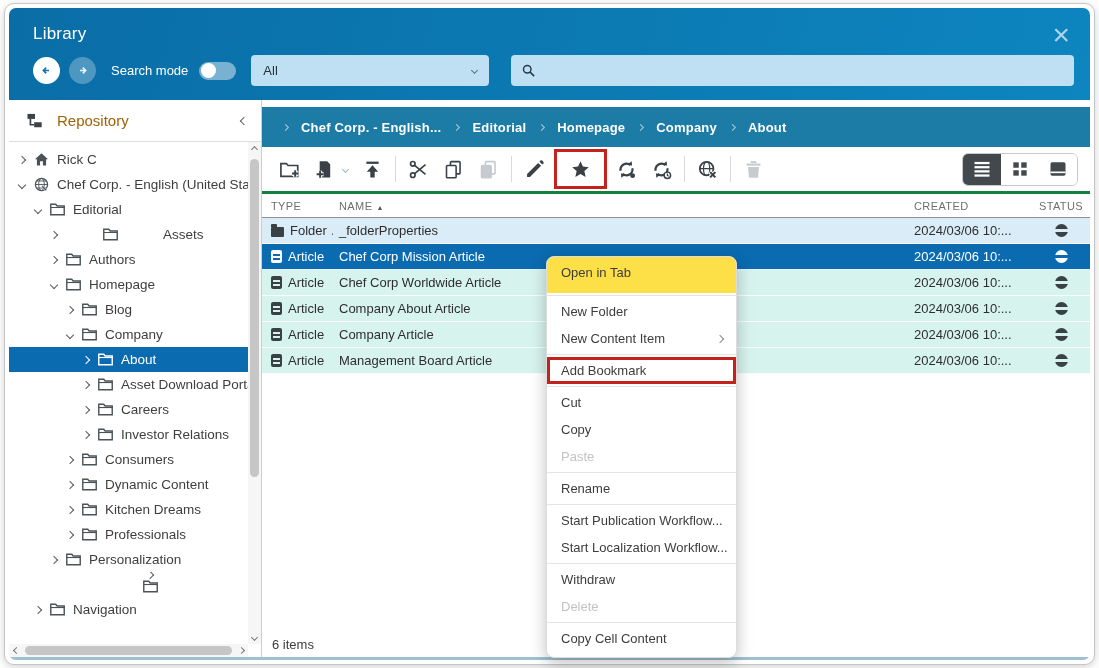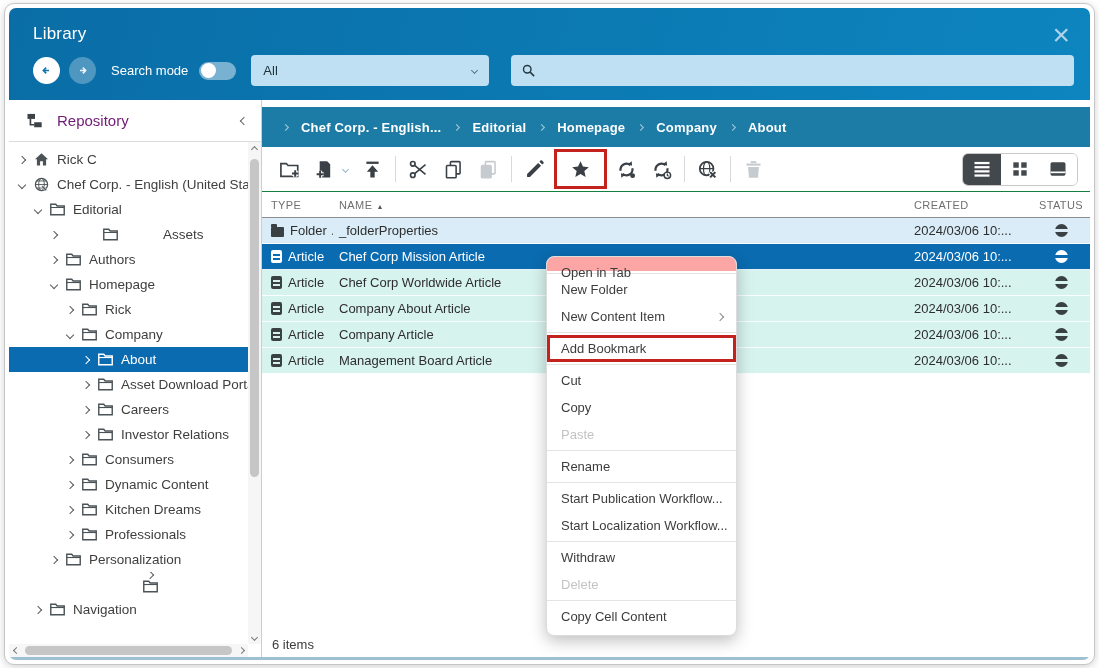--- a/index.html
+++ b/index.html
@@ -51,21 +51,21 @@
   .chev.sm { width:5px; height:5px; border-width:1.5px; }
 
   
   .content { flex:1; display:flex; min-height:0; }
   .bottom-edge { flex:0 0 3px; background:#9fc0d3; }
 
   
   .sidebar { width:253px; flex:0 0 auto; border-right:1px solid #c9ced2;
     display:flex; flex-direction:column; background:#fff; }
   .sidebar-header { height:42px; flex:0 0 auto; display:flex; align-items:center;
-    padding:0 14px 0 16px; border-bottom:1px solid #dcdcdc; color:#701a75; }
+    padding:0 14px 0 16px; border-bottom:1px solid #dcdcdc; color:#a16207; }
   .sidebar-header .repo-ico { width:20px; height:20px; color:#3c4246; margin-right:12px; }
   .sidebar-header .repo-ico svg { width:20px; height:20px; }
   .sidebar-title { font-size:15px; }
   .collapse-btn { margin-left:auto; color:#666; display:flex; }
   .tree-wrap { flex:1; position:relative; overflow:hidden; }
   .tree { position:absolute; inset:0 13px 13px 0; padding-top:5px; overflow:hidden; }
   .tree-row { height:25px; display:flex; align-items:center; white-space:nowrap;
     color:#3e3e3e; font-size:13.5px; overflow:hidden; }
   .tree-row .chev { color:#5a5a5a; flex:0 0 auto; }
   .tree-ico { width:17px; height:17px; margin:0 7px 0 8px; color:#4c5357; flex:0 0 auto; }
@@ -101,21 +101,21 @@
   .hl-red { border:3px solid #c4231d; padding:1px 6px; display:flex; align-items:center;
     margin:0 2px; }
   .view-switcher { margin-left:auto; display:flex; border:1px solid #c9c9c9;
     border-radius:6px; overflow:hidden; margin-right:6px; }
   .view-btn { width:38px; height:31px; display:flex; align-items:center;
     justify-content:center; background:#fff; color:#43484c; }
   .view-btn svg { width:20px; height:20px; }
   .view-btn.selected { background:#43484c; color:#fff; }
 
   .thead { flex:0 0 27px; display:flex; align-items:center; font-size:11px;
-    color:#6f6f6f; letter-spacing:.4px; border-top:1px solid #15803d;
+    color:#6f6f6f; letter-spacing:.4px; border-top:3px solid #15803d;
     border-bottom:1px solid #8f8f8f; }
   .col-type { width:71px; padding-left:9px; display:flex; align-items:center; gap:6px;
     overflow:hidden; white-space:nowrap; flex:0 0 auto; }
   .col-name { flex:1; padding-left:6px; overflow:hidden; white-space:nowrap; }
   .col-created { width:118px; flex:0 0 auto; white-space:nowrap; overflow:hidden; }
   .col-status { width:58px; flex:0 0 auto; display:flex; justify-content:center; }
   .sort-ico { font-size:7px; color:#555; margin-left:4px; }
 
   .row { height:26px; display:flex; align-items:center; font-size:13px; color:#2e2e2e;
     border-bottom:1px solid rgba(255,255,255,.9); }
@@ -141,21 +141,21 @@
   .main-spacer { flex:1; }
   .statusbar { flex:0 0 26px; display:flex; align-items:center; padding-left:10px;
     font-size:13px; color:#3b3b3b; }
 
   
   .context-menu { position:absolute; left:546px; top:256px; width:191px; background:#fff;
     border:1px solid #dcdcdc; border-radius:8px; box-shadow:0 5px 16px rgba(0,0,0,.25);
     padding:0 0 5px; z-index:50; }
   .menu-item { height:27px; line-height:27px; padding:0 14px; font-size:13px;
     color:#3d3d3d; position:relative; white-space:nowrap; }
-  .menu-item.hover { background:#fca5a5; height:14px; line-height:31px;
+  .menu-item.hover { background:#fde047; height:36px; line-height:31px;
     border-radius:7px 7px 0 0; }
   .menu-item.disabled { color:#c3c3c3; }
   .menu-item.submenu::after { content:""; position:absolute; right:13px; top:11px;
     width:5px; height:5px; border-right:1.5px solid #8a8a8a;
     border-bottom:1.5px solid #8a8a8a; transform:rotate(-45deg); }
   .menu-item.highlighted { box-shadow:inset 0 0 0 3px #c4231d; }
   .menu-sep { height:1px; background:#e4e4e4; margin:2px 0; }
 </style>
 </head>
 <body>
@@ -275,21 +275,21 @@
                 <span>Homepage</span>
               </div>
               <div class="tree-row" style="padding-left: 58px;">
                 <span class="chev right"></span>
                 <span class="tree-ico">
                   <svg viewBox="0 0 24 24">
                     <path d="M2.5 4.5h7l2 2.5h10v12.5h-19z" fill="none" stroke="currentColor" stroke-width="2"></path>
                     <path d="M2.5 9.2h19" stroke="currentColor" stroke-width="1.6"></path>
                   </svg>
                 </span>
-                <span>Rick</span>
+                <span>Blog</span>
               </div>
               <div class="tree-row" style="padding-left: 58px;">
                 <span class="chev down"></span>
                 <span class="tree-ico">
                   <svg viewBox="0 0 24 24">
                     <path d="M2.5 4.5h7l2 2.5h10v12.5h-19z" fill="none" stroke="currentColor" stroke-width="2"></path>
                     <path d="M2.5 9.2h19" stroke="currentColor" stroke-width="1.6"></path>
                   </svg>
                 </span>
                 <span>Company</span>

